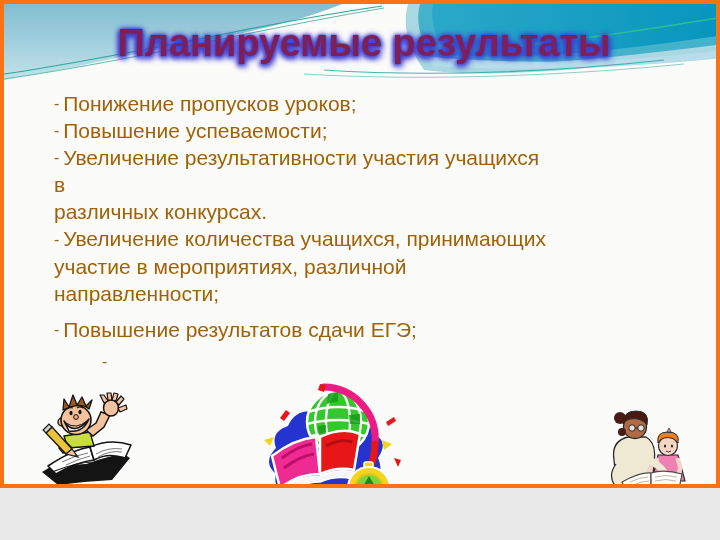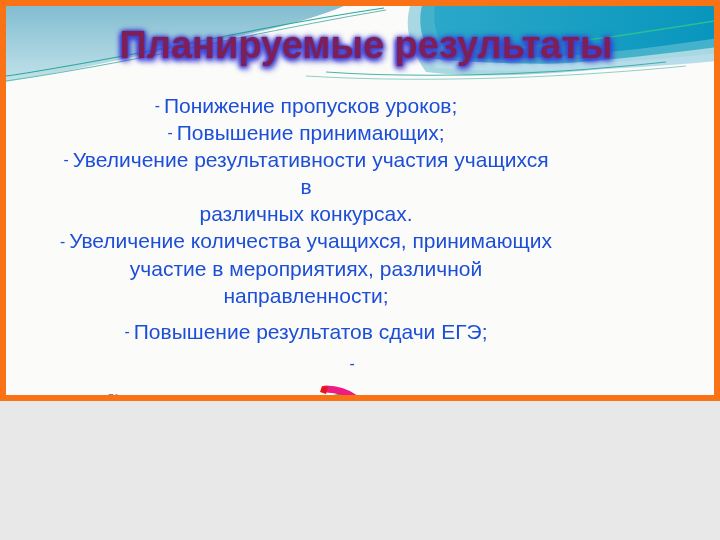--- a/index.html
+++ b/index.html
@@ -1,33 +1,33 @@
 <!DOCTYPE html>
 <html><head>
 <meta charset="utf-8">
 <style>
   html,body{margin:0;padding:0;background:#e8e8e8;}
   .slide{
-    position:relative;width:720px;height:401px;box-sizing:border-box;
-    background:#fbfbf9;border:6px solid #f97316;overflow:hidden;
+    position:relative;width:720px;height:488px;box-sizing:border-box;
+    background:#fbfbf9;border:4px solid #f97316;overflow:hidden;
     font-family:"Liberation Sans", sans-serif;
   }
   
   .header{position:absolute;top:0;left:0;width:720px;height:130px;}
   .header svg{display:block;}
   .slide-title{
     position:absolute;top:18px;left:0;width:720px;margin:0;
     text-align:center;font-size:38px;font-weight:700;letter-spacing:0px;
     color:#7e2057;
     text-shadow:0 0 3px #4040d2, 0 0 6px #3a3ad0, 2px 3px 6px #3a3ad0, -2px 2px 5px #4646d8;
   }
   
   .body-text{
     position:absolute;top:86px;left:50px;width:500px;
-    text-align:center;color:#1d4ed8;font-size:21px;line-height:27px;
+    color:#a16207;font-size:21px;line-height:27px;
   }
   .body-text p{margin:0;white-space:pre-line;}
   .body-text p.gap{margin-top:9px;}
   .body-text p.lone{margin-top:5px;transform:translateX(48px);}
   .dash{font-size:0.75em;vertical-align:0.12em;padding-right:4px;}
   
   .clip{position:absolute;}
   .clip-boy{left:28px;top:388px;}
   .clip-globe{left:250px;top:378px;}
   .clip-woman{left:590px;top:404px;}
@@ -63,21 +63,21 @@
 
       <path d="M420,52 C520,62 620,58 720,46 L720,54 C620,64 520,68 430,62 Z" fill="#b6dde9"></path>
       <path d="M320,66 C440,74 570,66 660,56" fill="none" stroke="#2aa89b" stroke-width="1.1" opacity="0.85"></path>
       <path d="M300,70 C430,78 580,70 680,60" fill="none" stroke="#63bcb0" stroke-width="1" opacity="0.7"></path>
     </svg>
     <h1 class="slide-title">Планируемые результаты</h1>
   </div>
 
   <div class="body-text">
     <p><span class="dash">-</span><span>Понижение пропусков уроков;</span></p>
-    <p><span class="dash">-</span><span>Повышение принимающих;</span></p>
+    <p><span class="dash">-</span><span>Повышение успеваемости;</span></p>
     <p><span class="dash">-</span><span>Увеличение результативности участия учащихся в
 различных конкурсах.</span></p>
     <p><span class="dash">-</span><span>Увеличение количества учащихся, принимающих
 участие в мероприятиях, различной направленности;</span></p>
     <p class="gap"><span class="dash">-</span><span>Повышение результатов сдачи ЕГЭ;</span></p>
     <p class="lone"><span class="dash">-</span><span></span></p>
   </div>
 
   <svg class="clip clip-boy" width="110" height="110" viewBox="0 0 110 110" aria-hidden="true">
 

